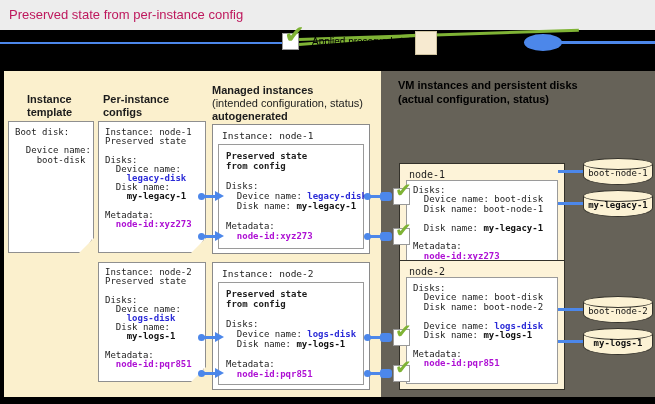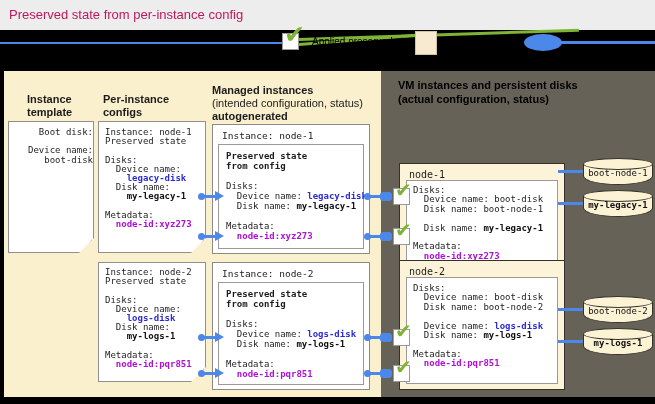--- a/index.html
+++ b/index.html
@@ -109,21 +109,21 @@
     <div>Managed instances</div>
     <div class="reg">(intended configuration, status)</div>
     <div>autogenerated</div>
   </div>
   <div class="col-heading" style="left:103px; top:93px; width:90px;">Per-instance configs</div>
   <div class="dark-heading" style="left:390px; top:78px;margin-left:8px;">
     <div>VM instances and persistent disks</div>
     <div>(actual configuration, status)</div>
   </div>
 
-  <div class="doc" style="left:8px; top:121px; width:86px; height:132px;text-align:right;">
+  <div class="doc" style="left:8px; top:121px; width:86px; height:132px;">
     <div class="pad">
       <div class="line">Boot disk:</div>
       <div class="line">&nbsp;</div>
       <div class="line">  Device name:</div>
       <div class="line">    boot-disk</div>
     </div>
     <div class="fold-flap"></div>
     <div class="fold-cover"></div>
   </div>
 

